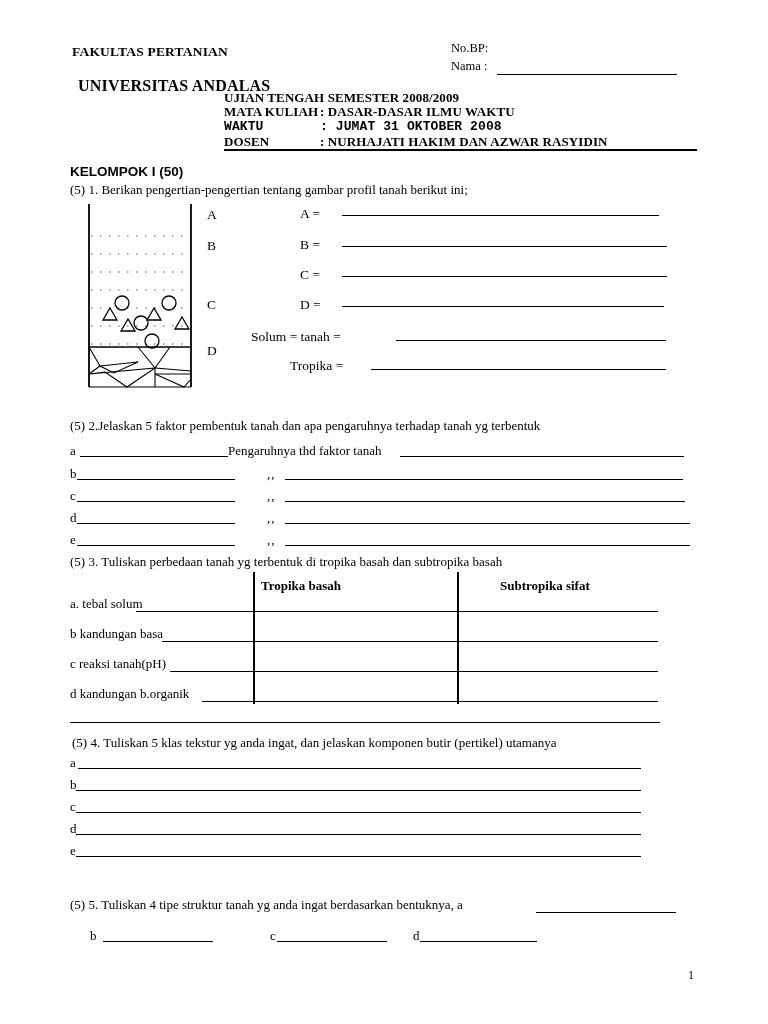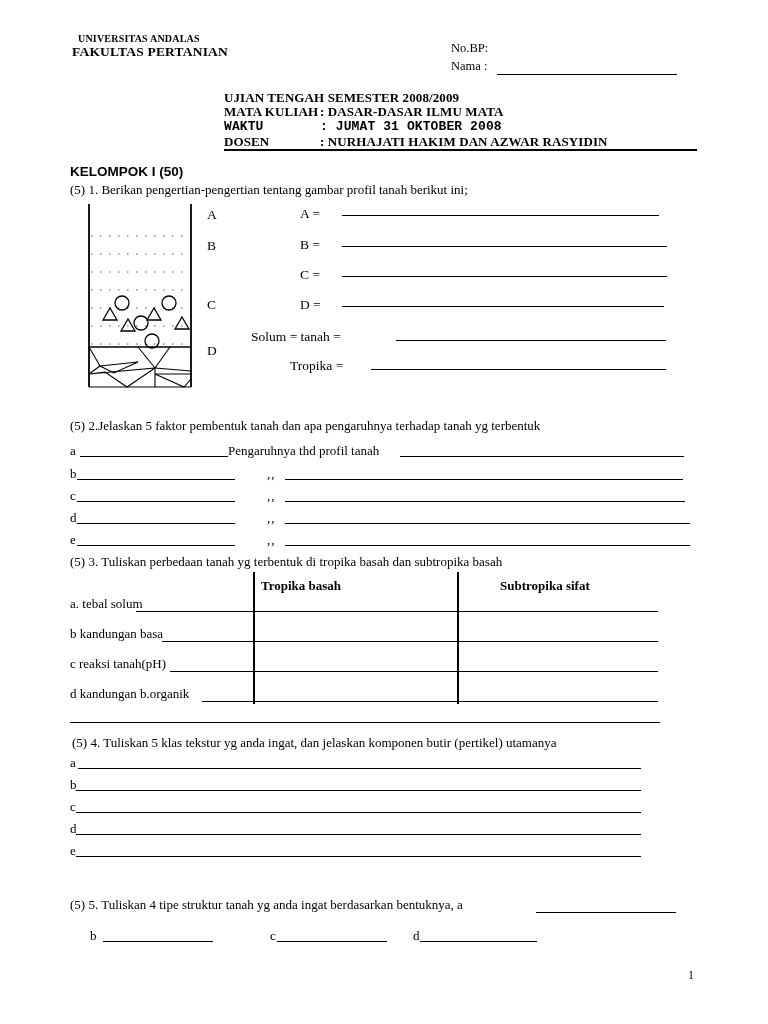--- a/index.html
+++ b/index.html
@@ -17,23 +17,24 @@
     height: 1024px;
     background: #ffffff;
     overflow: hidden;
   }
   .abs { position: absolute; }
 
   
   .univ {
     font-family: "Liberation Serif", serif;
     font-weight: bold;
-    font-size: 10px;
+    font-size: 16px;
     letter-spacing: .2px;
     white-space: nowrap;
+    margin-top: 44px;
   }
   .fak {
     font-family: "Liberation Serif", serif;
     font-weight: bold;
     font-size: 13.5px;
     letter-spacing: .2px;
     white-space: nowrap;
   }
   .hdr-right {
     font-family: "Liberation Serif", serif;
@@ -105,21 +106,21 @@
   <div class="abs fak" style="left:72px; top:44px;">FAKULTAS PERTANIAN</div>
 
   <div class="abs hdr-right" style="left:451px; top:41px;">No.BP:</div>
 
   <div class="abs hdr-right" style="left:451px; top:59px;">Nama :</div>
   <div class="abs rule-med" style="left:497px; top:74px; width:180px;"></div>
 
   <div class="abs exam-line" style="left:224px; top:90px;">UJIAN TENGAH SEMESTER 2008/2009</div>
 
   <div class="abs exam-line" style="left:224px; top:104px;">
-    <span class="exam-label">MATA KULIAH</span><span>: DASAR-DASAR ILMU MATA</span>
+    <span class="exam-label">MATA KULIAH</span><span>: DASAR-DASAR ILMU WAKTU</span>
   </div>
   <div class="abs exam-line" style="left:224px; top:119px;font-family:Liberation Mono, monospace;">
     <span class="exam-label">WAKTU</span><span>: JUMAT 31 OKTOBER 2008</span>
   </div>
   <div class="abs exam-line" style="left:224px; top:134px;">
     <span class="exam-label">DOSEN</span><span>: NURHAJATI HAKIM DAN AZWAR RASYIDIN</span>
   </div>
 
   <div class="abs rule-thick" style="left:224px; top:149px; width:473px;"></div>
 
@@ -190,21 +191,21 @@
   <div class="abs serif-it" style="left:251px; top:329px;">Solum = tanah =</div>
   <div class="abs rule" style="left:396px; top:340px; width:270px;"></div>
 
   <div class="abs serif-it" style="left:290px; top:358px;">Tropika =</div>
   <div class="abs rule" style="left:371px; top:369px; width:295px;"></div>
 
   <div class="abs qtext" style="left:70px; top:418px;">(5) 2.Jelaskan 5 faktor pembentuk tanah dan apa pengaruhnya terhadap tanah yg terbentuk</div>
 
   <div class="abs small-label" style="left:70px; top:443px;">a</div>
   <div class="abs rule" style="left:80px; top:456px; width:148px;"></div>
-  <div class="abs small-label" style="left:228px; top:443px;">Pengaruhnya thd profil tanah</div>
+  <div class="abs small-label" style="left:228px; top:443px;">Pengaruhnya thd faktor tanah</div>
   <div class="abs rule" style="left:400px; top:456px; width:284px;"></div>
 
   <div class="abs small-label" style="left:70px; top:466px;">b</div>
   <div class="abs rule" style="left:77px; top:479px; width:158px;"></div>
   <div class="abs ditto" style="left:267px; top:466px;">,,</div>
   <div class="abs rule" style="left:285px; top:479px; width:398px;"></div>
 
   <div class="abs small-label" style="left:70px; top:488px;">c</div>
   <div class="abs rule" style="left:77px; top:501px; width:158px;"></div>
   <div class="abs ditto" style="left:267px; top:488px;">,,</div>

